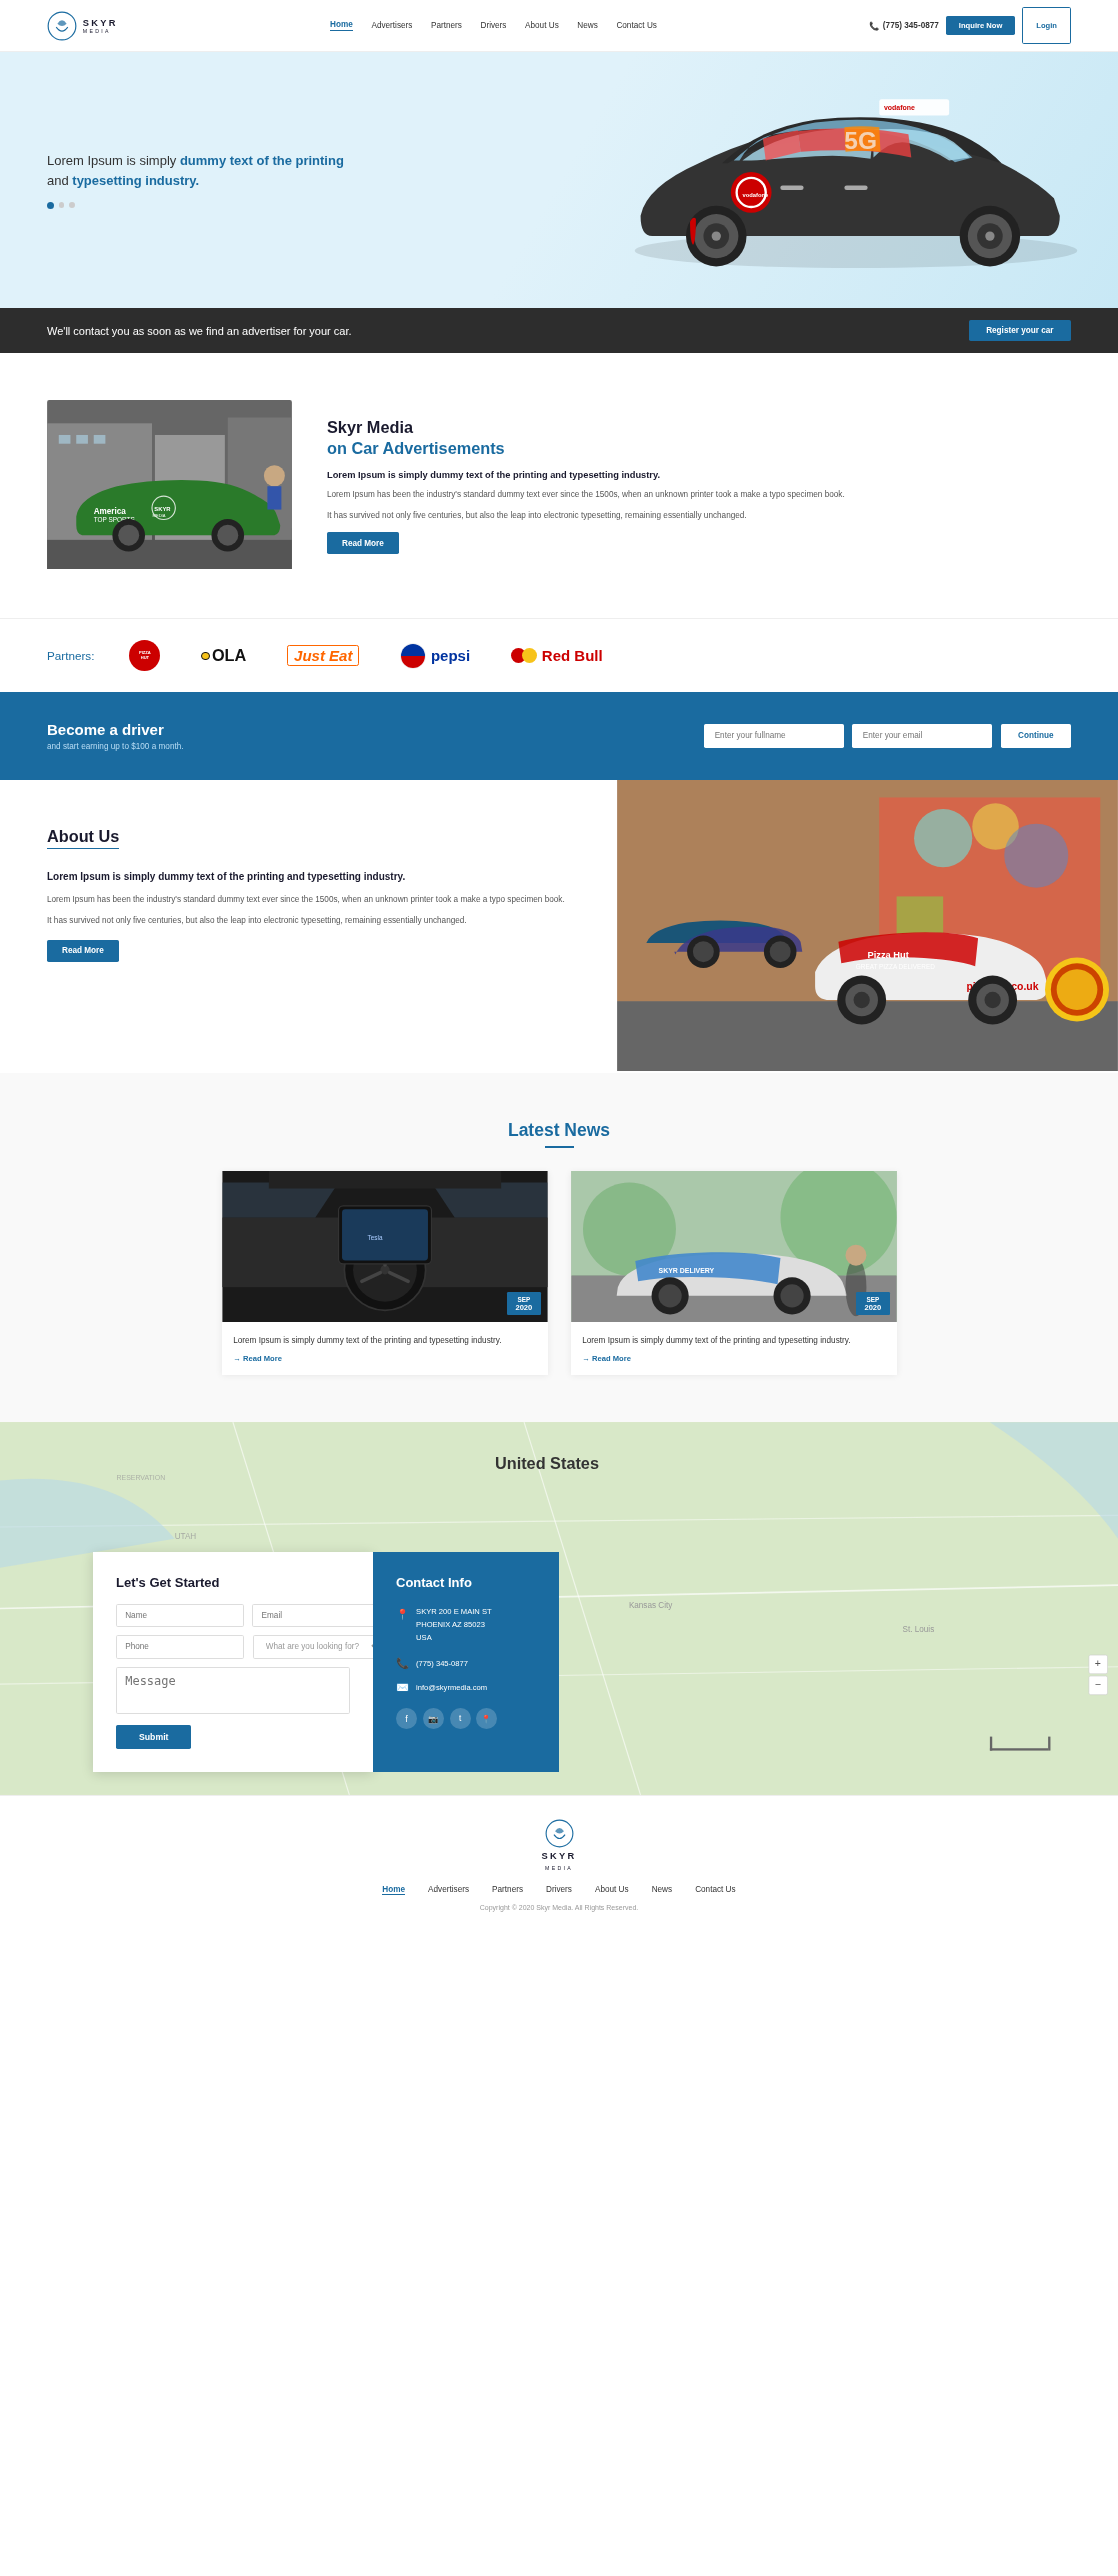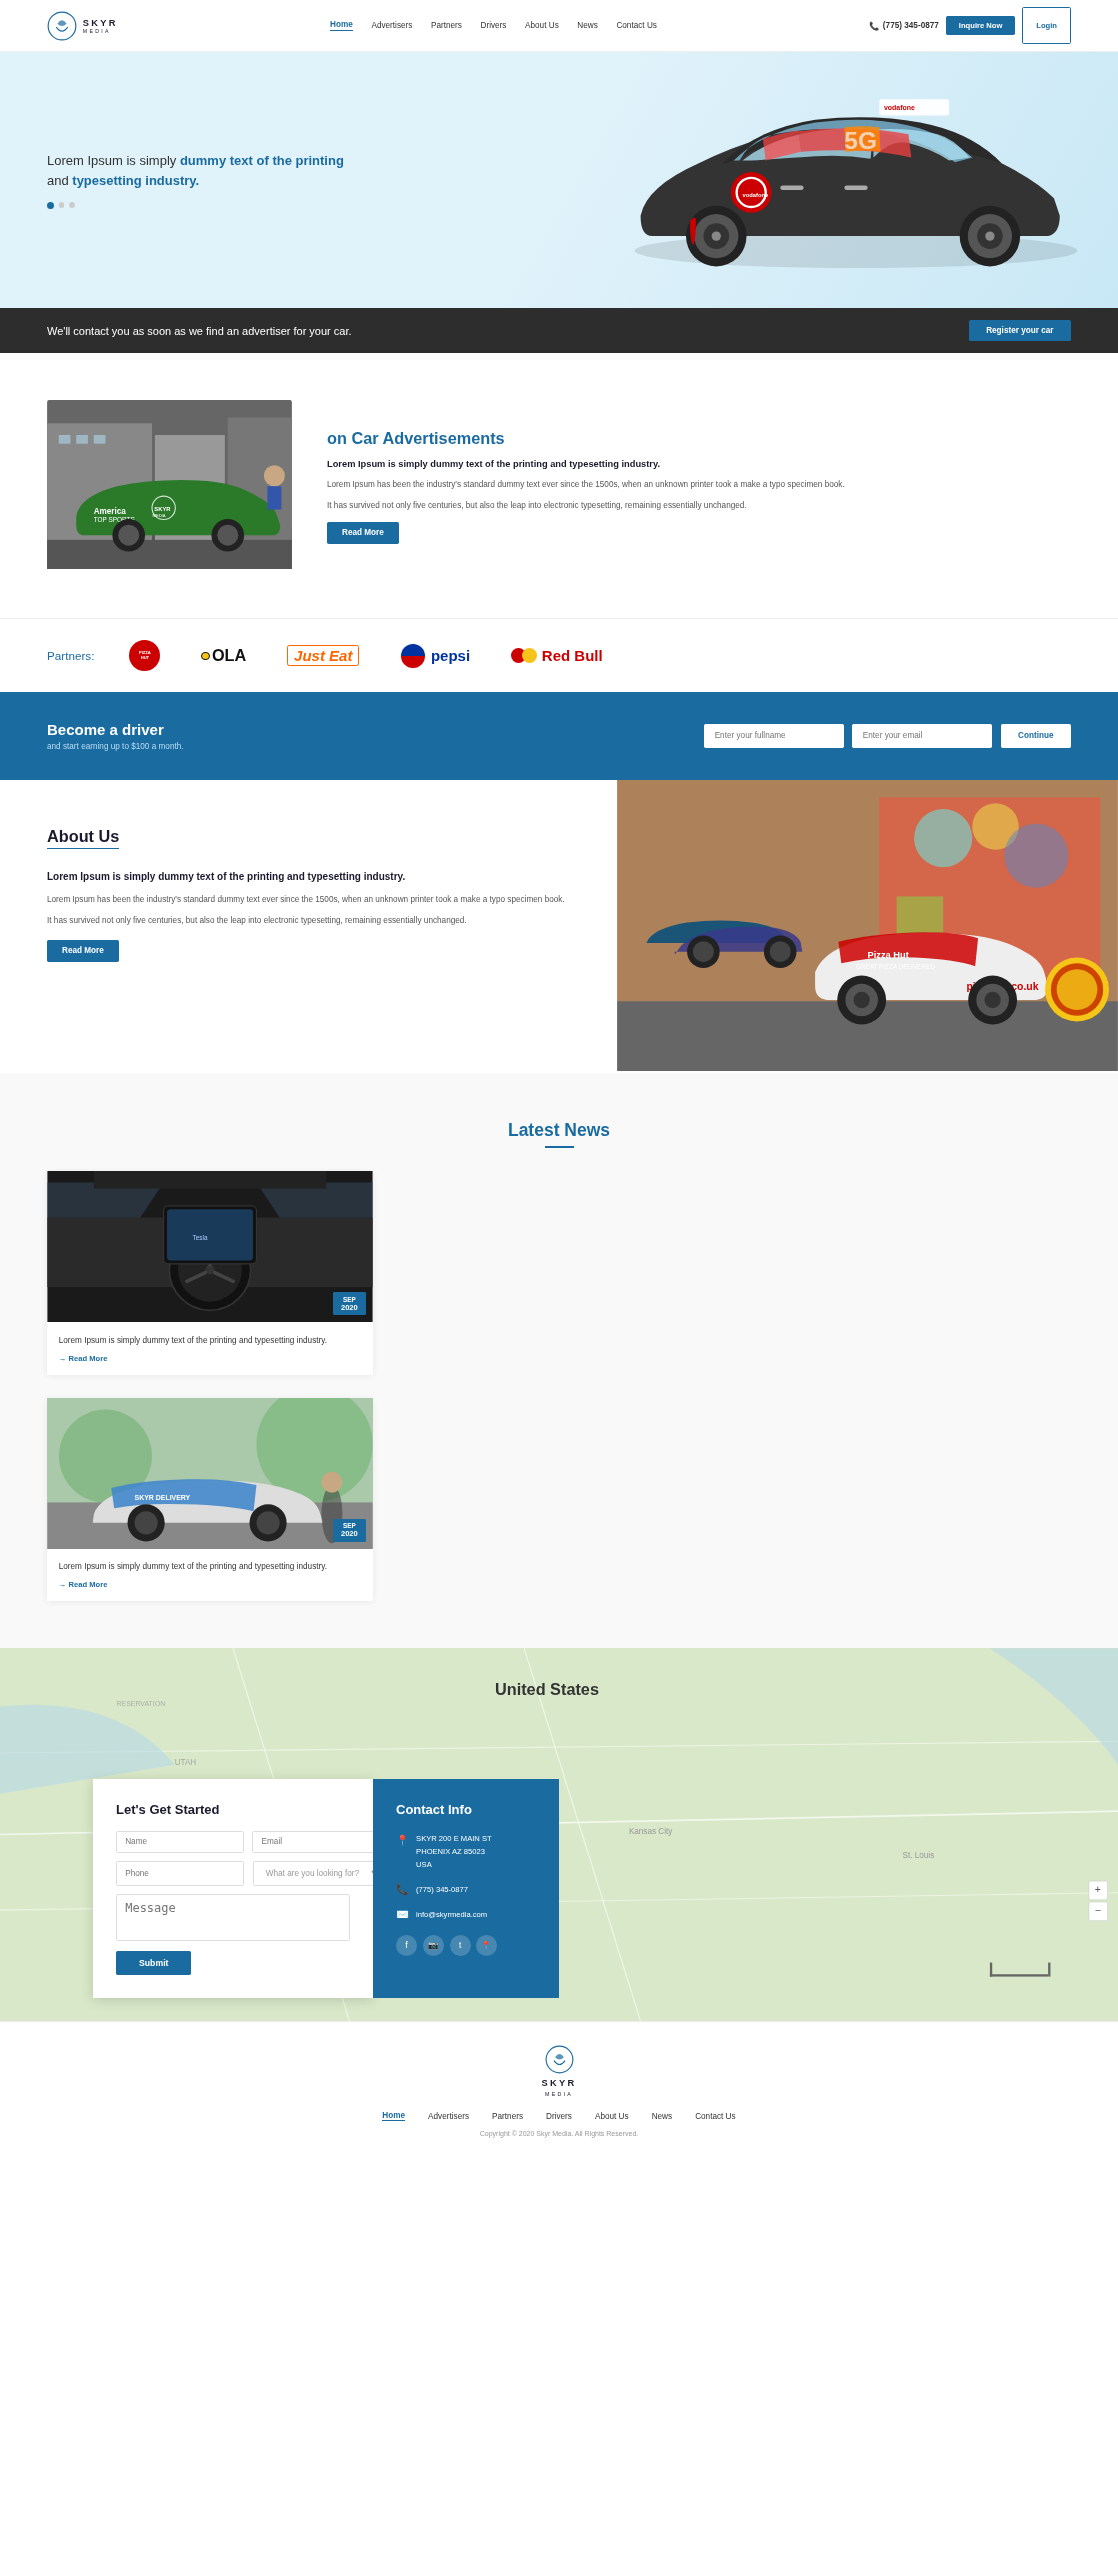--- a/index.html
+++ b/index.html
@@ -135,20 +135,21 @@
       <circle cx="140" cy="232" r="18" fill="#555"></circle>
       <circle cx="310" cy="232" r="28" fill="#222"></circle>
       <circle cx="310" cy="232" r="18" fill="#555"></circle>
 
       <circle cx="390" cy="130" r="18" fill="#c8a882"></circle>
       <rect x="378" y="148" width="24" height="40" fill="#3355aa"></rect>
     </svg>
   </div>
   <div style="flex:1;">
     <div style="font-size:16.3px;line-height:1.3;margin-bottom:10.5px;">
+      <div style="color:#1a1a2e;font-weight:700;">Skyr Media</div>
       <div style="color:#1a6ba0;font-weight:700;">on Car Advertisements</div>
     </div>
     <p style="font-size:9.3px;font-weight:700;color:#1a1a2e;margin-bottom:8.2px;">Lorem Ipsum is simply dummy text of the printing and typesetting industry.</p>
     <p style="font-size:8.2px;color:#555;line-height:1.7;margin-bottom:7px;">Lorem Ipsum has been the industry's standard dummy text ever since the 1500s, when an unknown printer took a make a typo specimen book.</p>
     <p style="font-size:8.2px;color:#555;line-height:1.7;margin-bottom:9.3px;">It has survived not only five centuries, but also the leap into electronic typesetting, remaining essentially unchanged.</p>
     <button style="background:#1a6ba0;color:#fff;border:none;padding:6.4px 15px;font-size:8.2px;font-weight:600;cursor:pointer;border-radius:1.7px;">Read More</button>
   </div>
 </section>
 
 <section style="padding:21px 47px;background:#fff;border-top:0.6px solid #eee;">
@@ -252,21 +253,21 @@
       <circle cx="790" cy="360" r="55" fill="#f5c518"></circle>
       <circle cx="790" cy="360" r="45" fill="#cc4400"></circle>
       <circle cx="790" cy="360" r="35" fill="#f5c518" opacity="0.8"></circle>
     </svg>
   </div>
 </section>
 
 <section style="padding:47px 47px;background:#f9f9f9;">
   <h2 style="text-align:center;font-size:17.5px;font-weight:700;color:#1a6ba0;margin-bottom:5.8px;">Latest News</h2>
   <div style="width:29px;height:1.7px;background:#1a6ba0;margin:0 auto 23px;"></div>
-  <div style="display:flex;gap:23px;justify-content:center;flex-direction:column;">
+  <div style="display:flex;gap:23px;justify-content:center;">
 
     <div style="background:#fff;width:326px;box-shadow:0 1.2px 7px rgba(0,0,0,0.08);">
       <div style="position:relative;width:100%;height:151px;overflow:hidden;">
         <svg width="326" height="151" viewBox="0 0 560 260">
           <rect width="560" height="260" fill="#1a1a1a"></rect>
 
           <rect x="0" y="80" width="560" height="120" fill="#2a2a2a"></rect>
           <circle cx="280" cy="170" r="70" fill="#111" stroke="#333" stroke-width="3"></circle>
           <circle cx="280" cy="170" r="55" fill="#222"></circle>
           <circle cx="280" cy="170" r="8" fill="#333"></circle>

